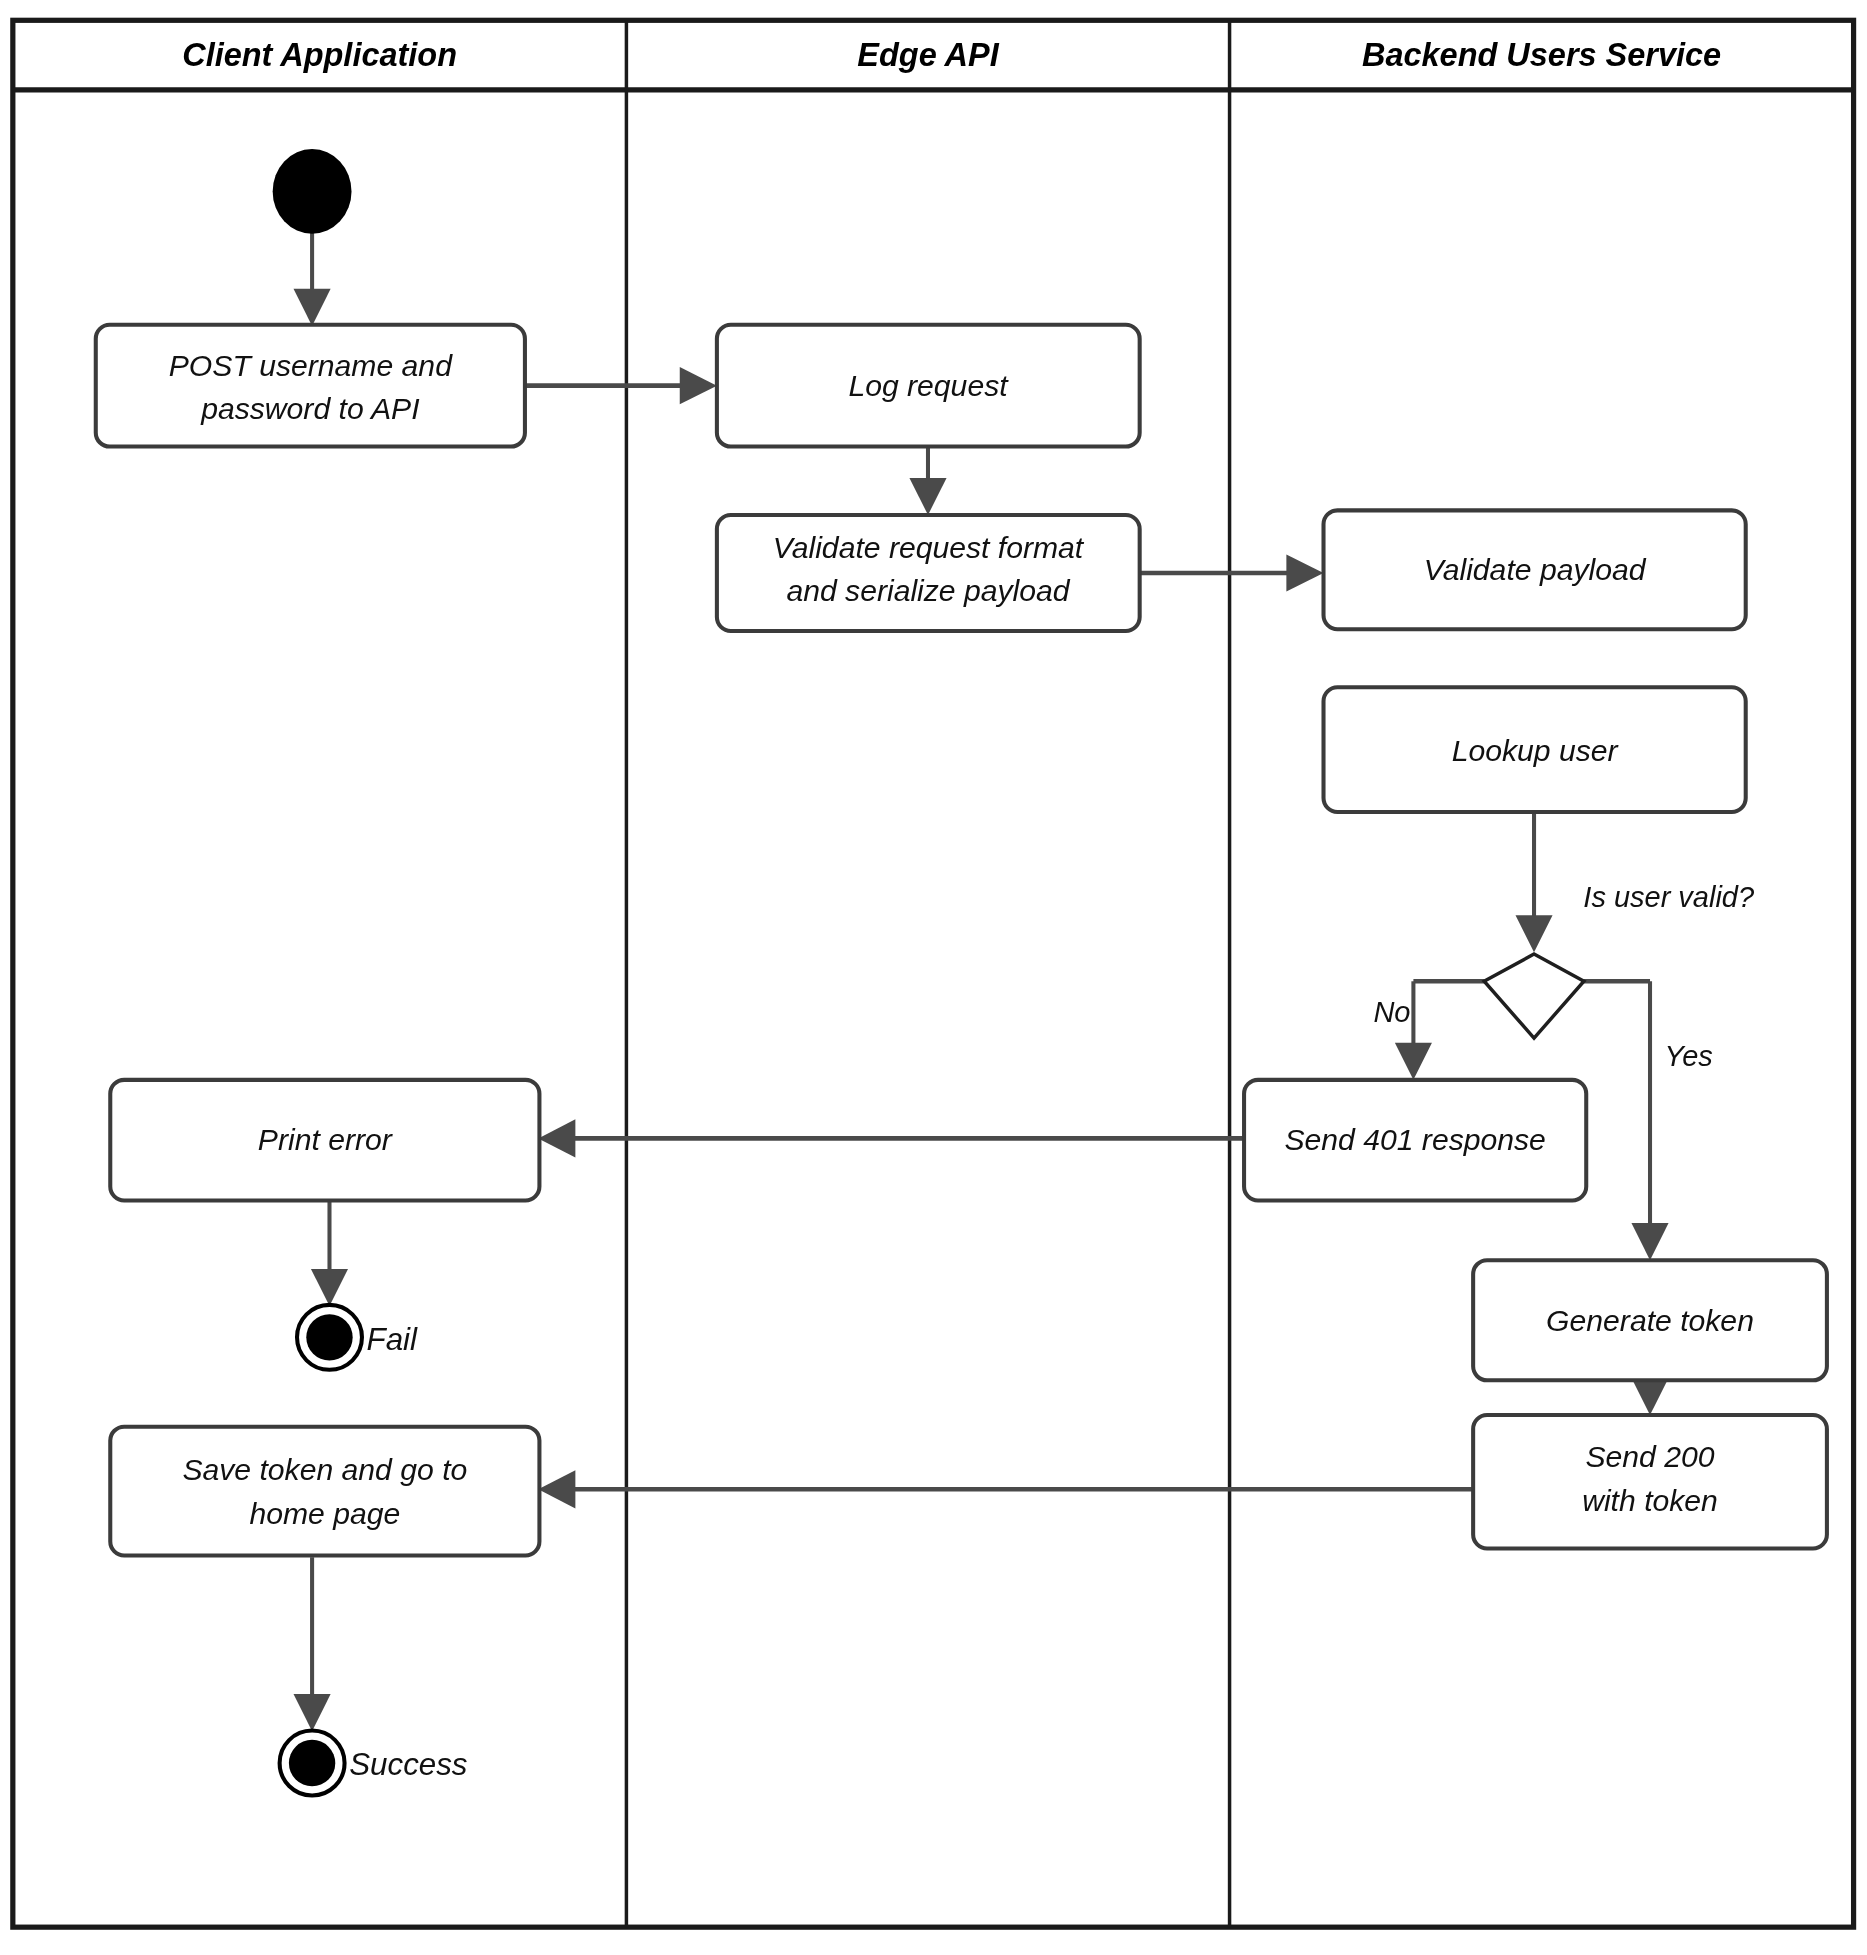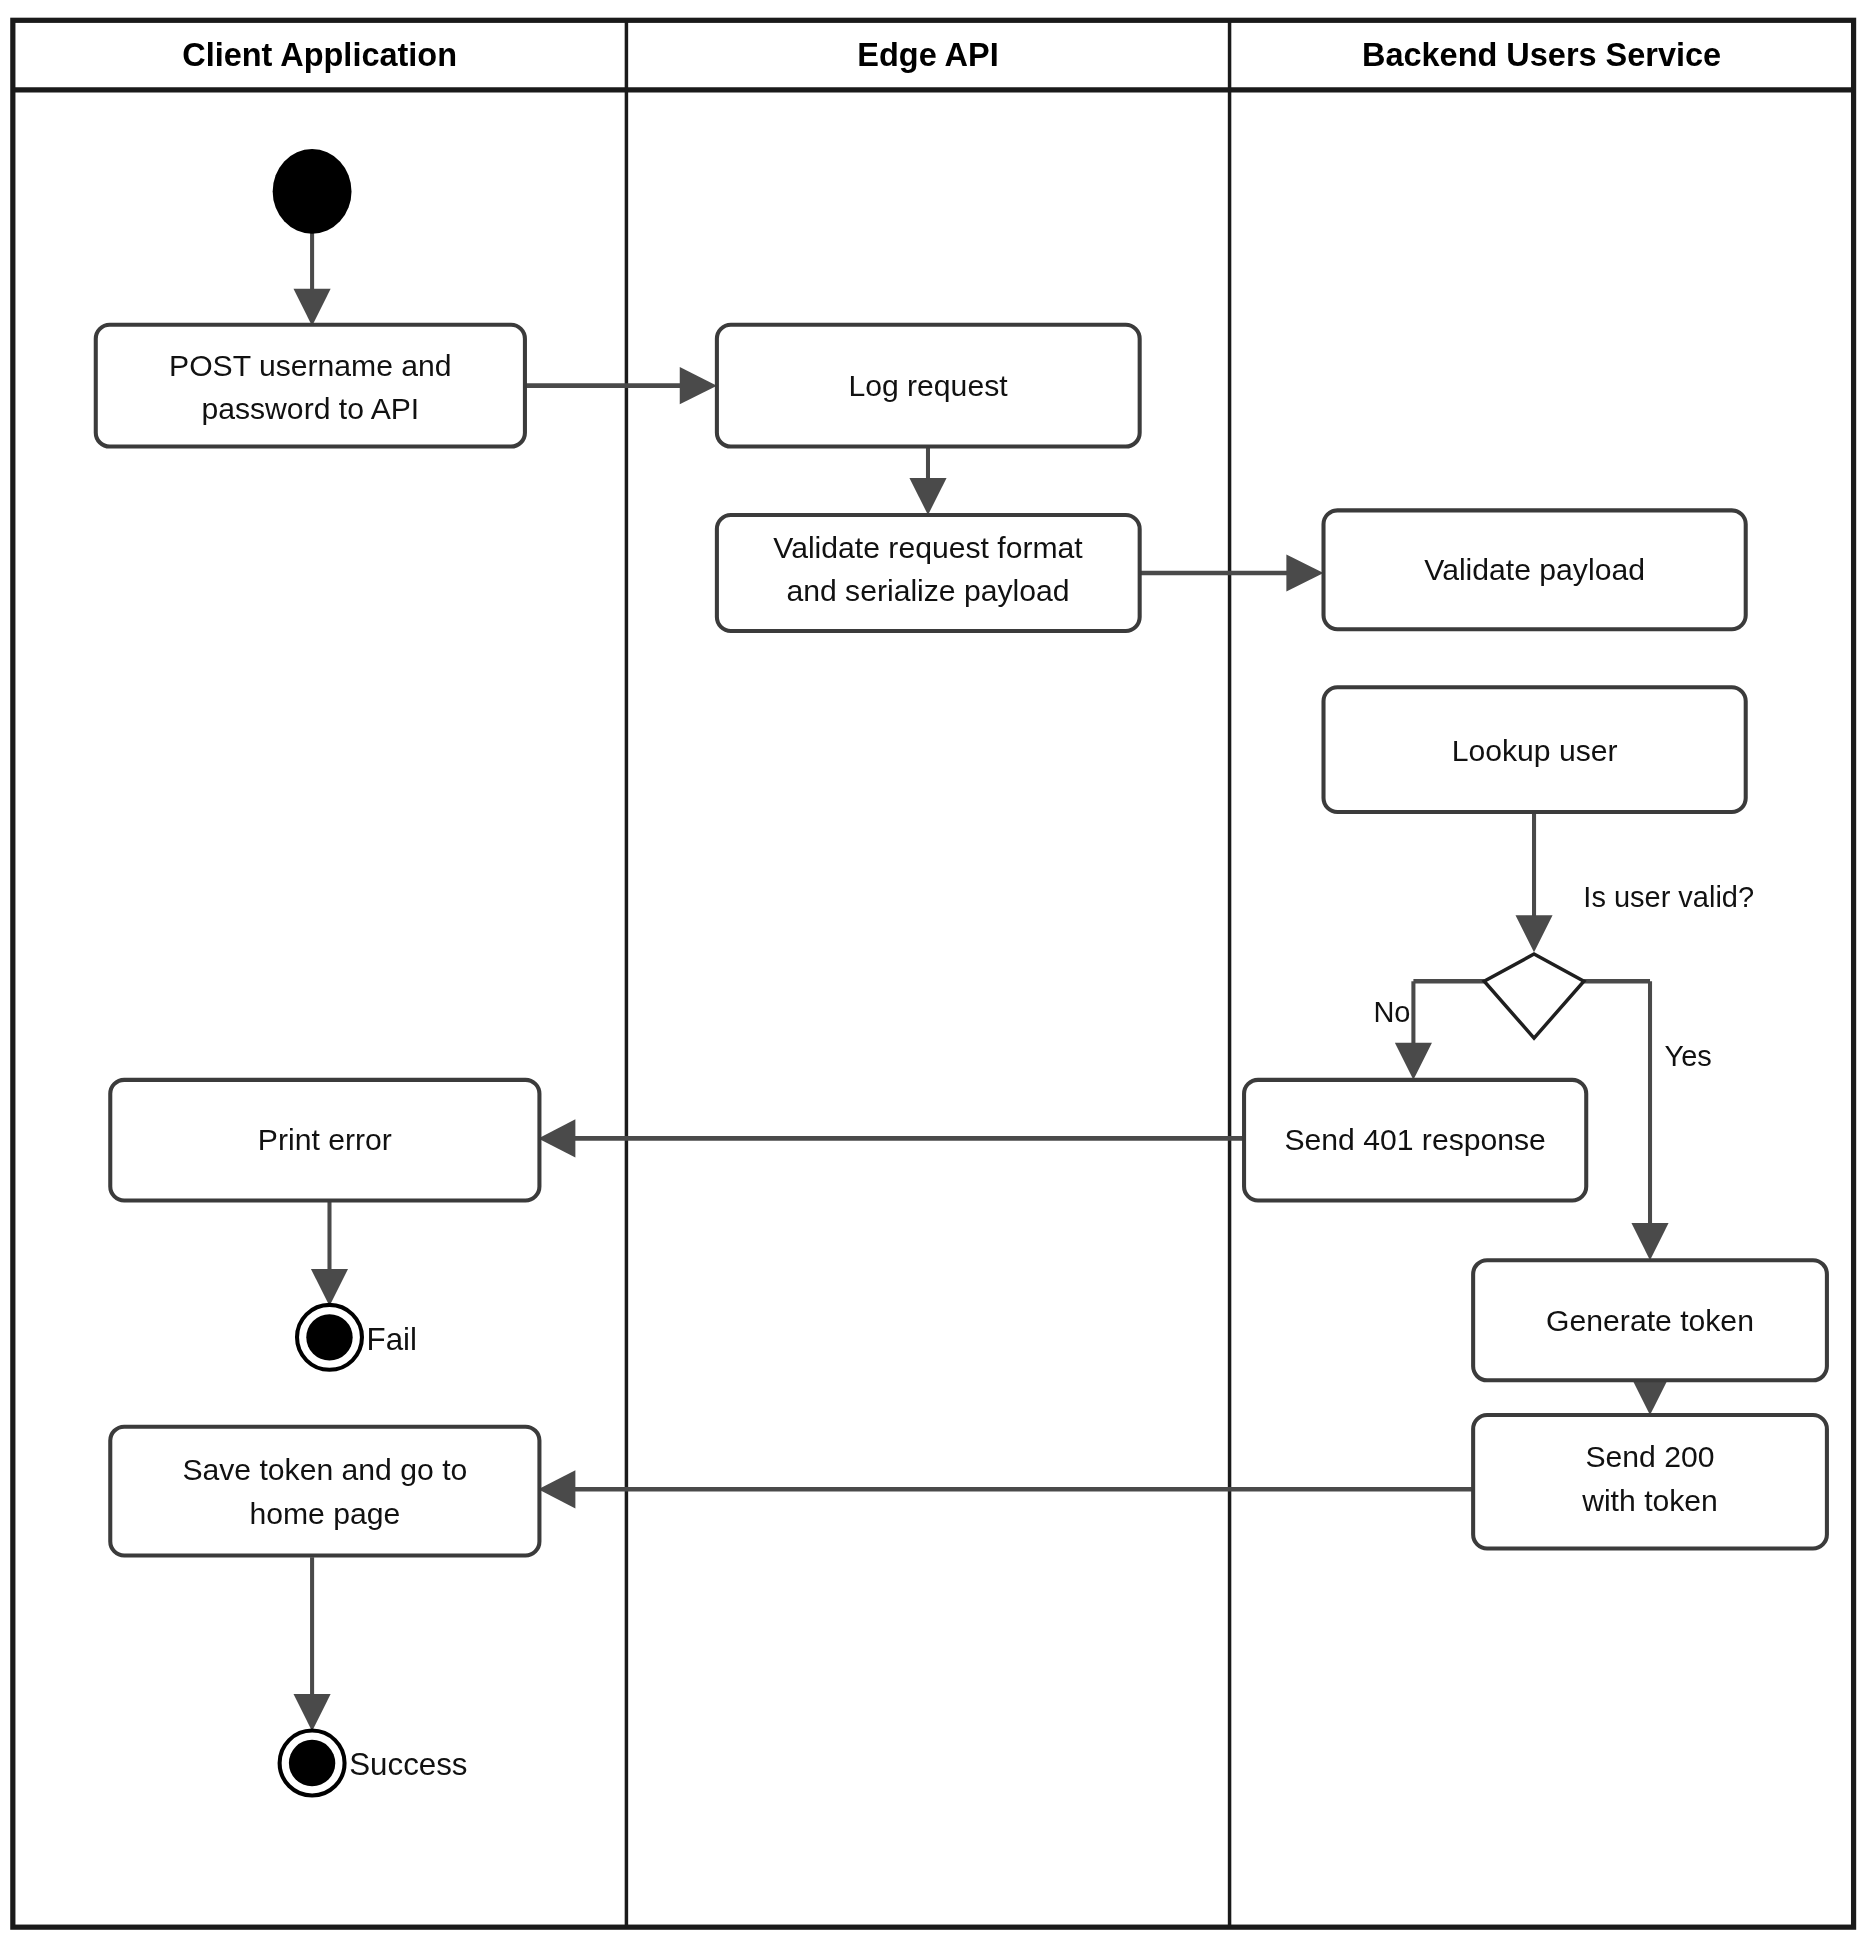--- a/index.html
+++ b/index.html
@@ -10,20 +10,21 @@
   }
   body {
     font-family: "Liberation Sans", sans-serif;
   }
   #diagram-root {
     position: relative;
     width: 1867px;
     height: 1955px;
     background: #ffffff;
     overflow: hidden;
+    font-style: italic;
   }
   svg#activity-svg {
     display: block;
     width: 1867px;
     height: 1955px;
   }
   .lane-header-text {
     font-family: "Liberation Sans", sans-serif;
     font-size: 56px;
     font-weight: bold;

